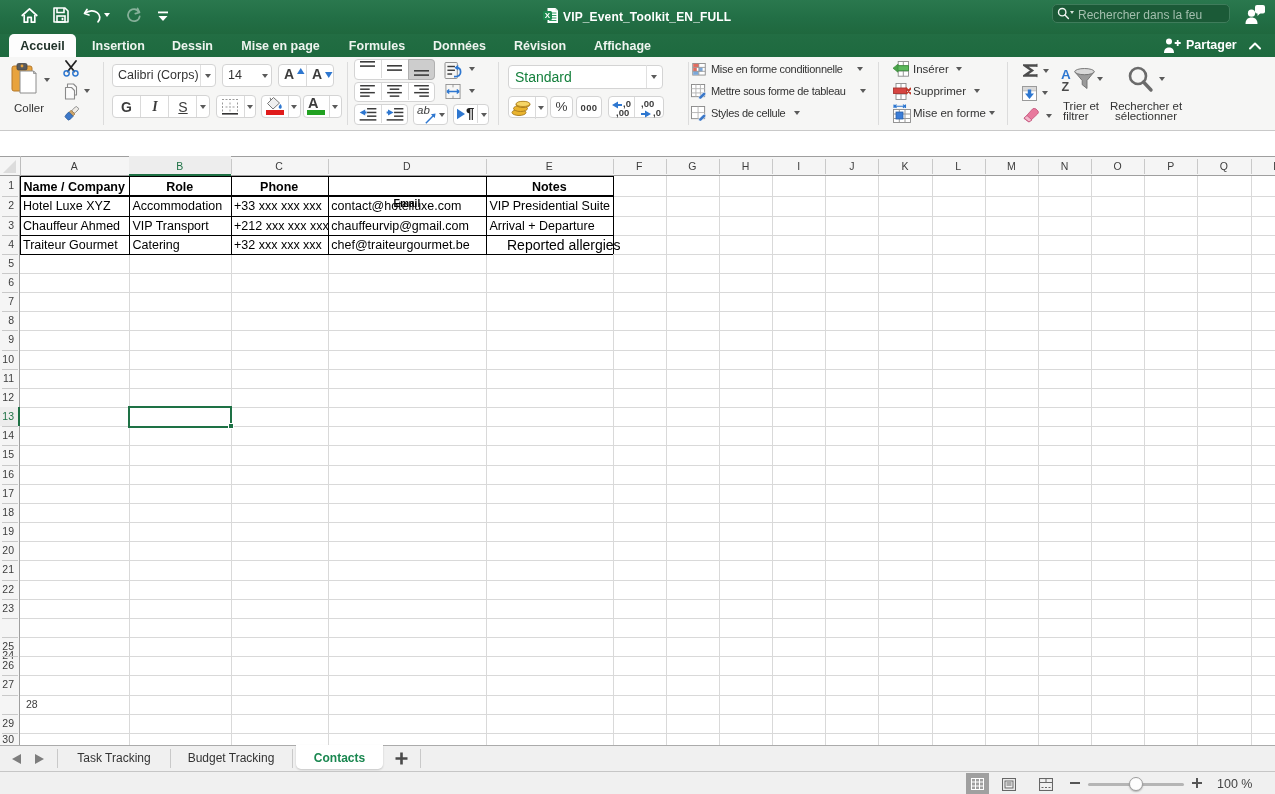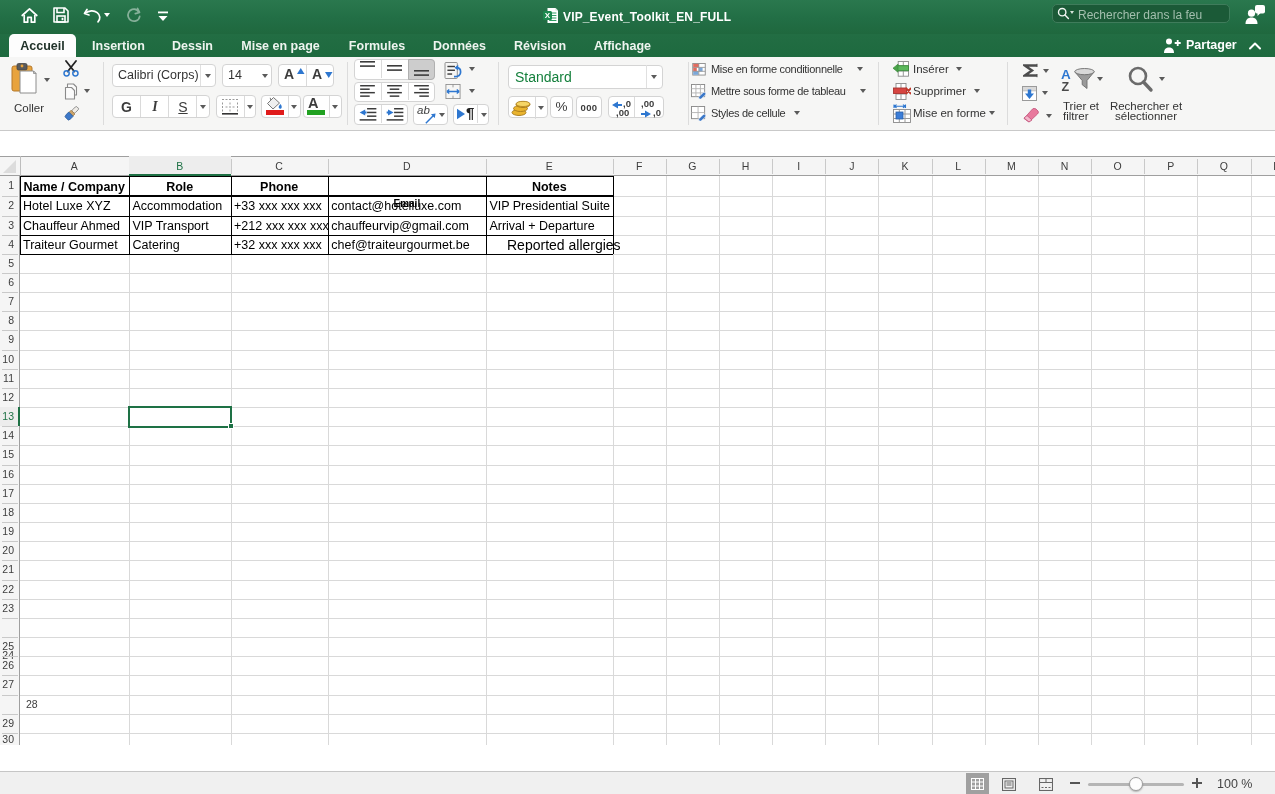--- a/index.html
+++ b/index.html
@@ -598,20 +598,39 @@
 <div class="cell" style="left:331.3px;top:60.5px;font-size:12.5px;">chauffeurvip@gmail.com</div>
 <div class="cell" style="left:489.4px;top:60.5px;font-size:12.5px;">Arrival + Departure</div>
 <div class="cell" style="left:23.0px;top:79.6px;font-size:12.5px;">Traiteur Gourmet</div>
 <div class="cell" style="left:132.5px;top:79.6px;font-size:12.5px;">Catering</div>
 <div class="cell" style="left:234.0px;top:79.6px;font-size:12.5px;">+32 xxx xxx xxx</div>
 <div class="cell" style="left:331.3px;top:79.6px;font-size:12.5px;">chef@traiteurgourmet.be</div>
 <div class="cell" style="left:507px;top:79.6px;font-size:14px;">Reported allergies</div>
 <div class="abs" style="left:127.5px;top:249.6px;width:104px;height:22.099999999999994px;border:2px solid #1e7145;"></div>
 <div class="abs" style="left:227.5px;top:267.2px;width:6px;height:6px;background:#1e7145;border:1px solid #fff;"></div>
 </div>
+<div class="abs" id="tabbar">
+<svg class="abs" style="left:12px;top:8px" width="9" height="10" viewBox="0 0 9 10">
+        <path d="M9 0 L9 10 L0 5 Z" fill="#7d7d7d"></path>
+      </svg>
+<svg class="abs" style="left:35px;top:8px" width="9" height="10" viewBox="0 0 9 10">
+        <path d="M0 0 L0 10 L9 5 Z" fill="#7d7d7d"></path>
+      </svg>
+<div class="stabsep" style="left:57.4px;"></div>
+<div class="stabsep" style="left:169.6px;"></div>
+<div class="stabsep" style="left:292px;"></div>
+<div class="stab" style="left:58px;width:112px;">Task Tracking</div>
+<div class="stab" style="left:170px;width:122px;">Budget Tracking</div>
+<div class="abs" style="left:296px;top:-1px;width:87px;height:24px;background:#fff;border-radius:0 0 5px 5px;box-shadow:0 1px 2px rgba(0,0,0,0.18);"></div>
+<div class="stab" style="left:296px;width:87px;color:#1a8750;font-weight:bold;">Contacts</div>
+<svg class="abs" style="left:395px;top:6px" width="13" height="13" viewBox="0 0 13 13">
+        <path d="M6.5 0.5 V12.5 M0.5 6.5 H12.5" stroke="#4a4a4a" stroke-width="2.6"></path>
+      </svg>
+<div class="stabsep" style="left:420px;"></div>
+</div>
 <div class="abs" id="statusbar">
 <div class="abs" style="left:966px;top:1px;width:23px;height:22px;background:#a0a0a0;"></div>
 <svg class="abs" style="left:971px;top:6px" width="13" height="12" viewBox="0 0 13 12">
 <rect x="0.5" y="0.5" width="12" height="11" fill="none" stroke="#fff" stroke-width="1"></rect>
 <line x1="0.5" y1="4" x2="12.5" y2="4" stroke="#fff"></line>
         <line x1="0.5" y1="8" x2="12.5" y2="8" stroke="#fff"></line>
 <line x1="4.5" y1="0.5" x2="4.5" y2="11.5" stroke="#fff"></line>
         <line x1="8.5" y1="0.5" x2="8.5" y2="11.5" stroke="#fff"></line>
       </svg>
 <svg class="abs" style="left:1002px;top:6px" width="14" height="13" viewBox="0 0 14 13">

